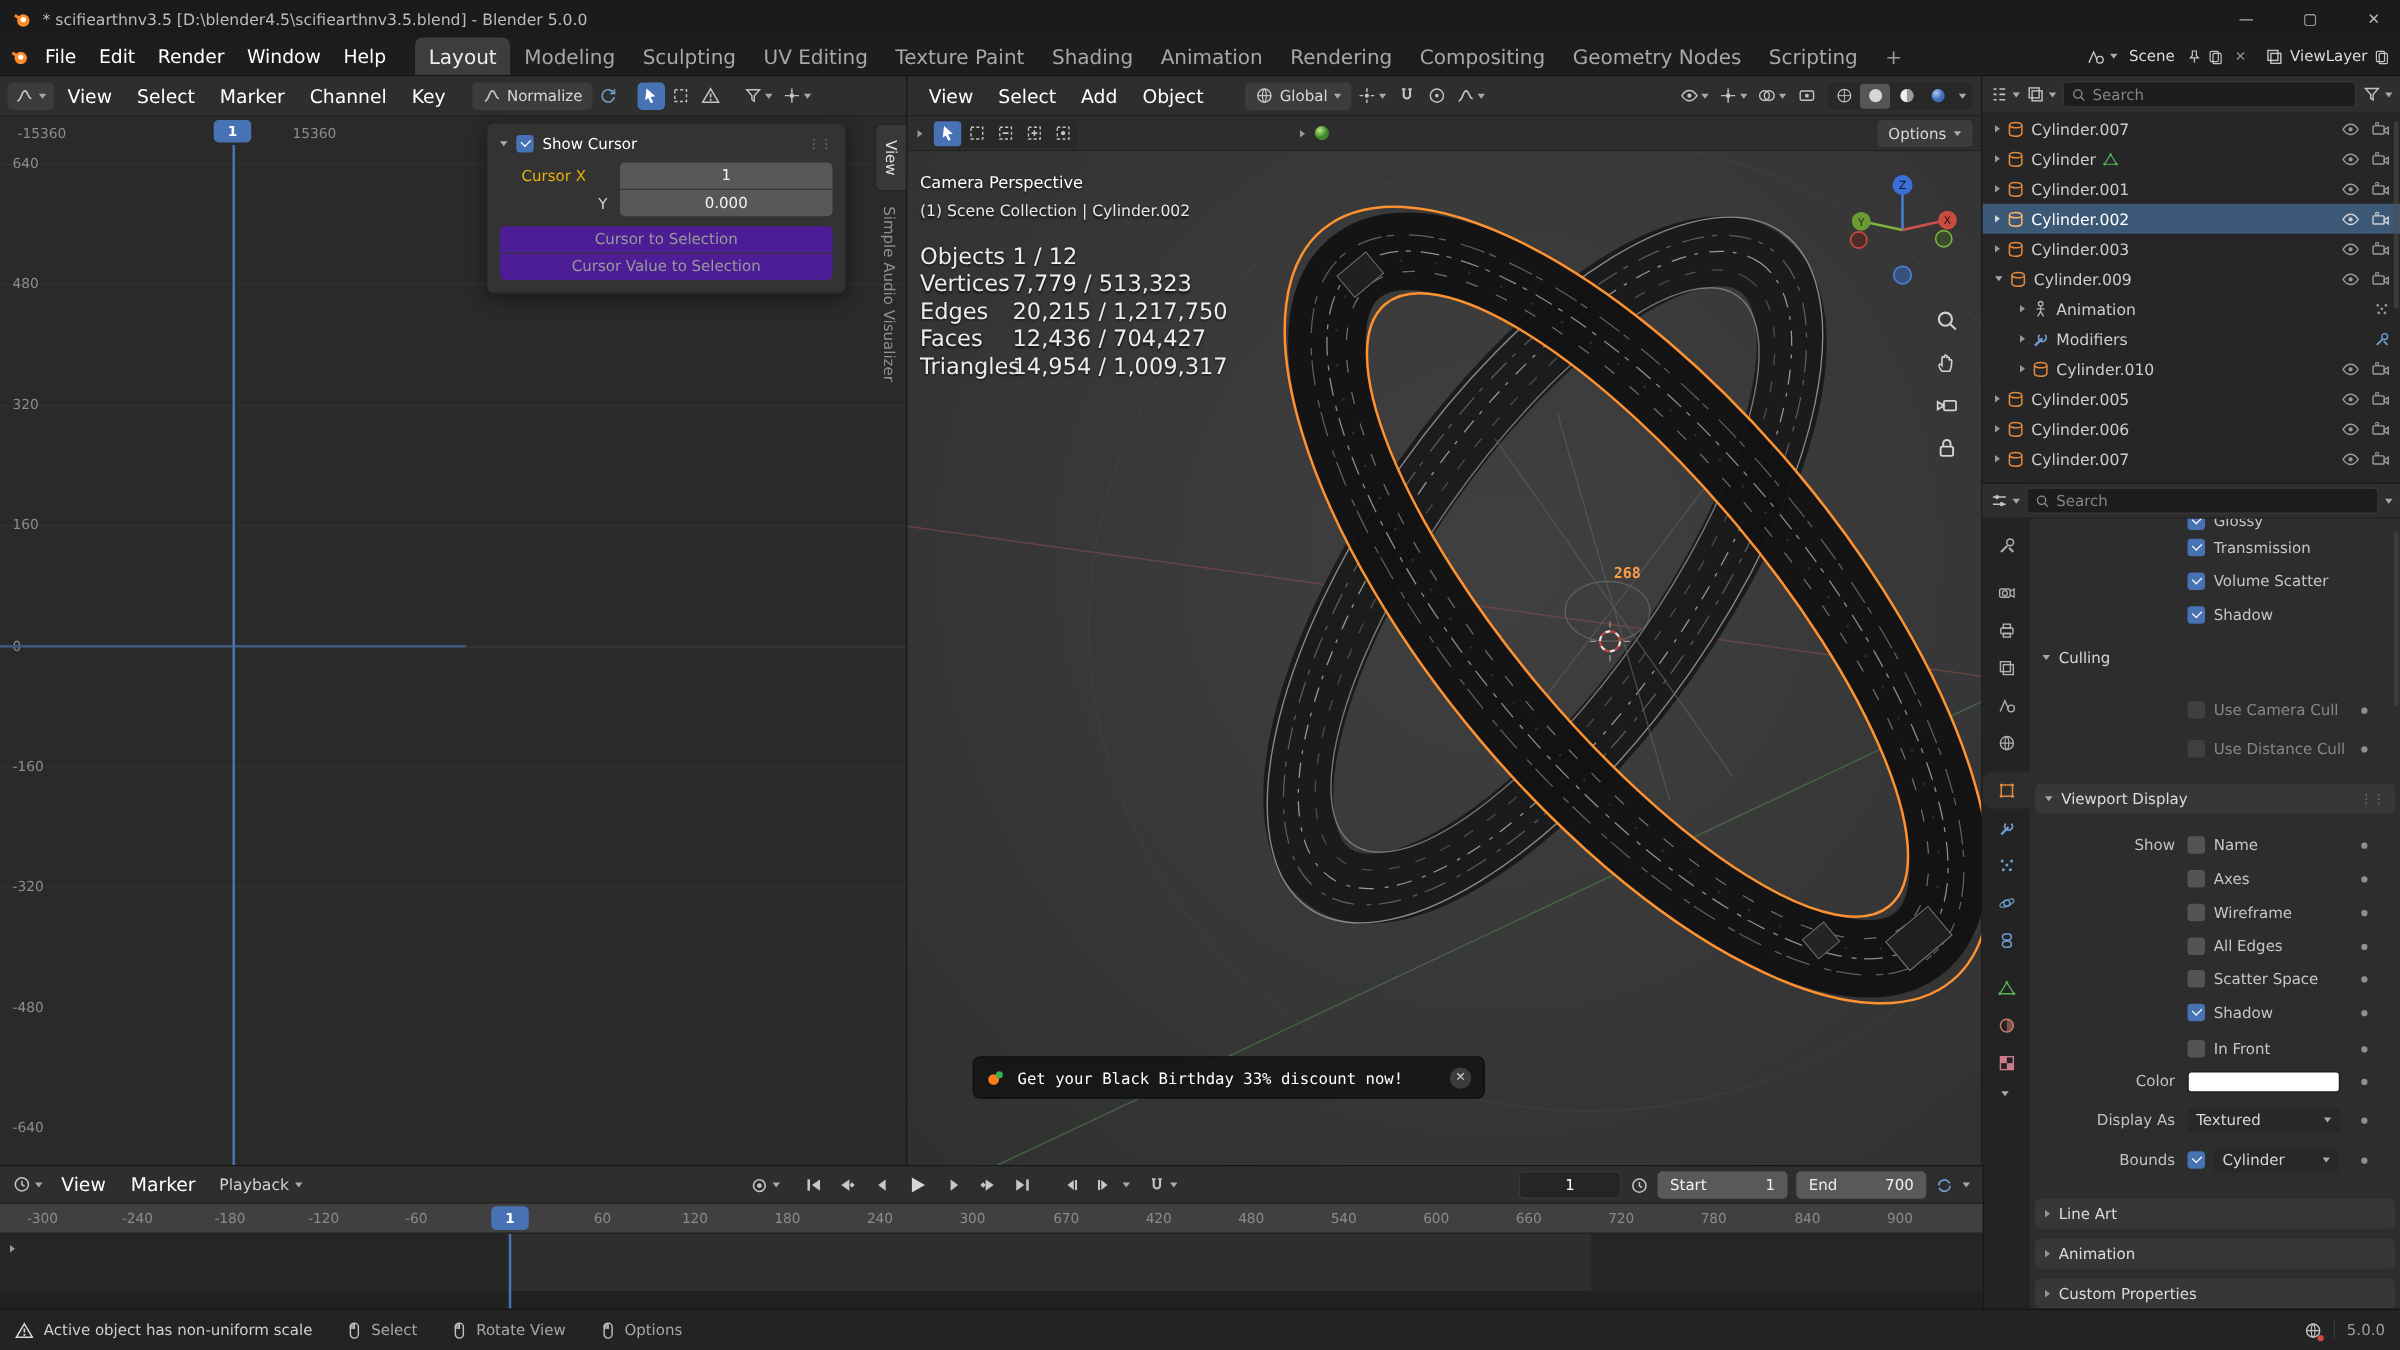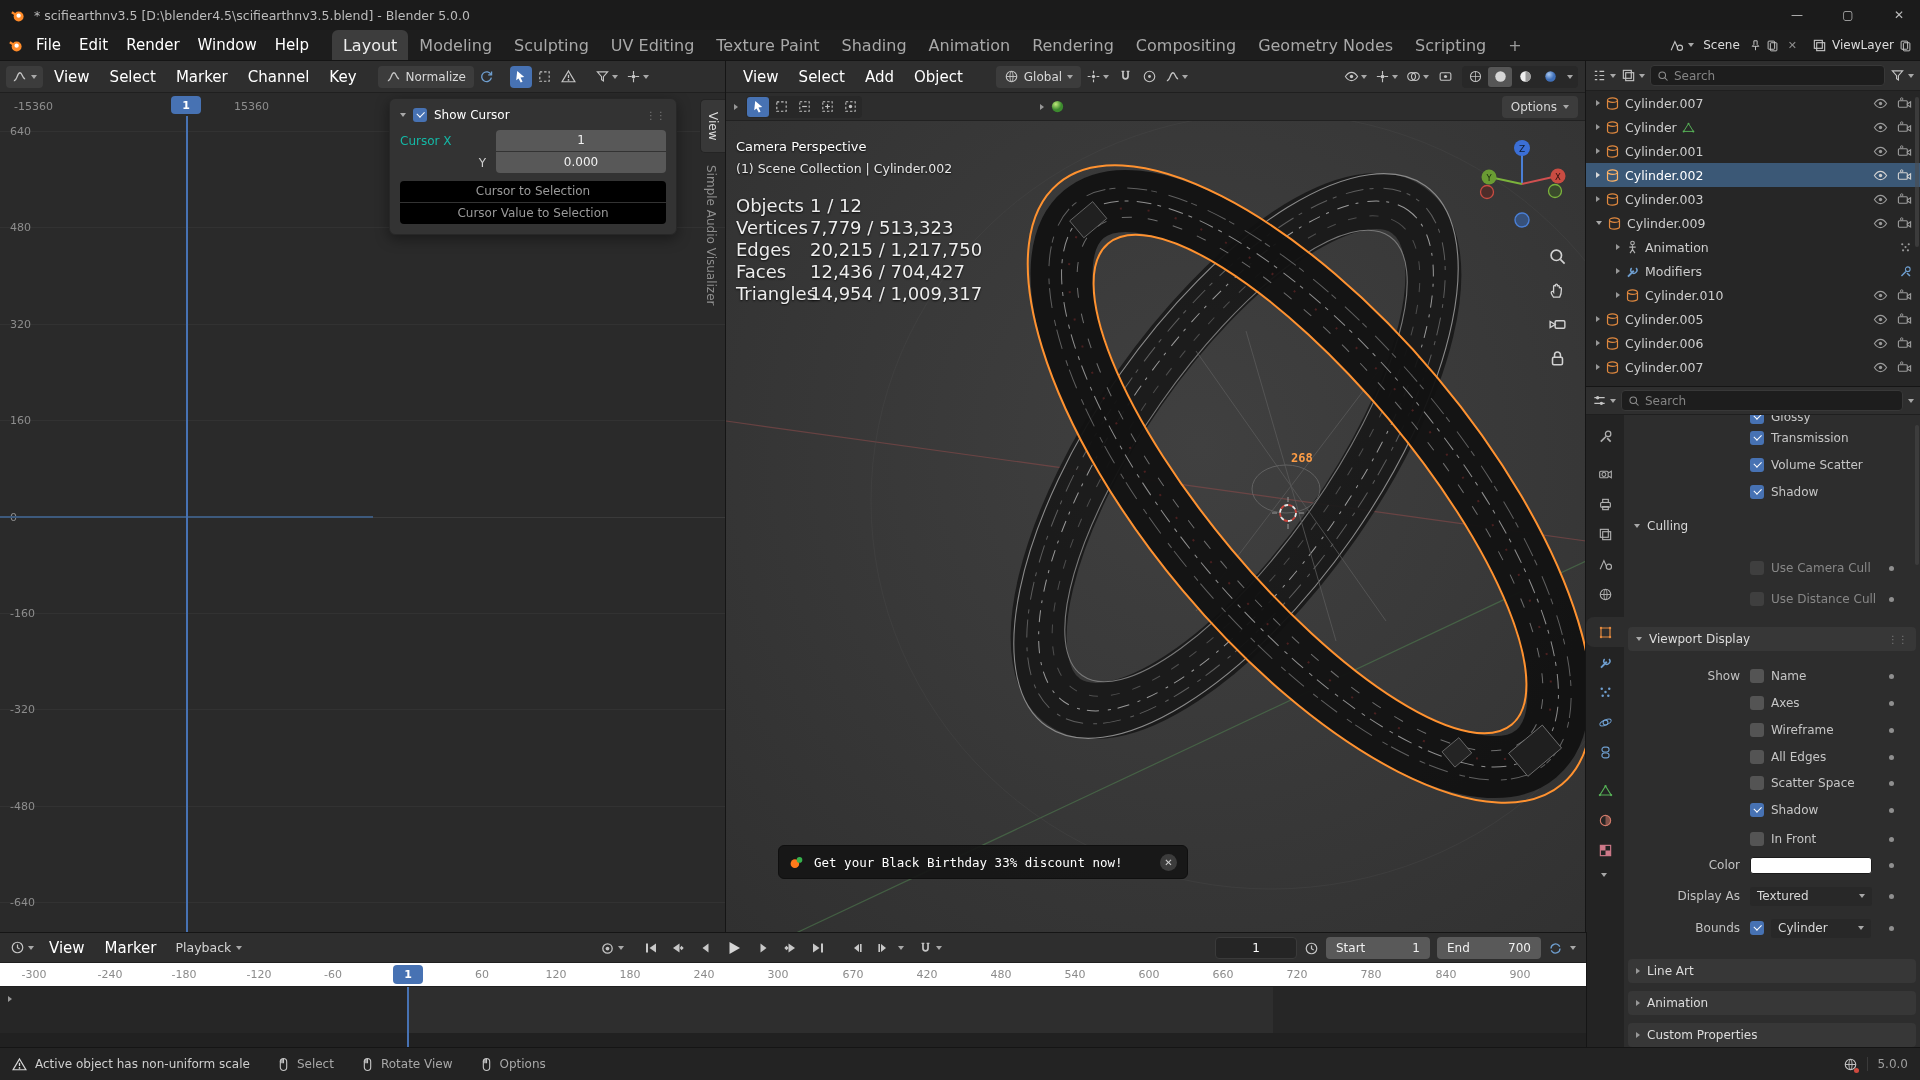--- a/index.html
+++ b/index.html
@@ -19,21 +19,21 @@
 .tri-d{width:0;height:0;border-left:3.5px solid transparent;border-right:3.5px solid transparent;border-top:4.5px solid #a8a8a8;flex:none}
 .tri-r{width:0;height:0;border-top:3.5px solid transparent;border-bottom:3.5px solid transparent;border-left:4.5px solid #989898;flex:none}
 .cb{width:14px;height:14px;border-radius:3px;background:#545454;flex:none;position:relative}
 .cb.on{background:#4772b3}
 .cb.on::after{content:"";position:absolute;left:3.5px;top:3px;width:6px;height:3.5px;border-left:1.8px solid #fff;border-bottom:1.8px solid #fff;transform:rotate(-45deg)}
 .cb.dis{background:#3f3f3f}
 .wbtn{width:42px;height:30px;display:flex;align-items:center;justify-content:center;color:#bdbdbd;font-size:12px}
 .wtab{height:31px;display:flex;align-items:center;padding:0 11px;color:#a8a8a8;font-size:16px;white-space:nowrap}
 .wtab.active{background:#3d3d3d;color:#ededed;border-radius:6px 6px 0 0}
 .field{background:#585858;color:#f2f2f2;text-align:center}
-.btn{background:#000000;color:#9a9a9a;text-align:center}
+.btn{background:#4c1d95;color:#9a9a9a;text-align:center}
 .ylab{position:absolute;left:10px;transform:translateY(-50%);color:#8d8d8d;font-size:11px}
 .gline{position:absolute;left:0;right:0;height:1px;background:#323232}
 .orow{height:24px;display:flex;align-items:center;padding:0 8px 0 10px;gap:5px}
 .orow.child{padding-left:30px}
 .orow.sel{background:#3b5876}
 .oname{font-size:12.5px;color:#cdcdcd;white-space:nowrap}
 .orow.sel .oname{color:#fff}
 .trail{margin-left:auto;display:flex;gap:9px;align-items:center}
 .prow{position:absolute;left:0;right:0;height:22px;display:flex;align-items:center}
 .plabel{width:126px;text-align:right;padding-right:10px;color:#c2c2c2;flex:none;white-space:nowrap}
@@ -405,21 +405,21 @@
 
       <div class="abs" style="left:389px;top:5px;width:288px;background:#333333;border:1px solid #272727;border-radius:6px;padding:4px 10px 10px;box-shadow:0 4px 14px rgba(0,0,0,.4)">
         <div class="flex" style="height:24px;gap:7px">
           <span class="tri-d"></span>
           <span class="cb on"></span>
           <span style="color:#ffffff">Show Cursor</span>
           <span class="grow"></span>
           <span style="color:#787878;font-size:10px">⋮⋮</span>
         </div>
         <div class="flex" style="margin-top:3px">
-          <div style="width:96px;text-align:left;padding-right:10px;color:#14b8a6">Cursor X</div>
+          <div style="width:96px;text-align:center;padding-right:10px;color:#eab308">Cursor X</div>
           <div class="field grow" style="height:21px;line-height:21px;border-radius:4px 4px 0 0">1</div>
         </div>
         <div class="flex" style="margin-top:1px">
           <div style="width:96px;text-align:right;padding-right:10px;color:#cfcfcf">Y</div>
           <div class="field grow" style="height:21px;line-height:21px;border-radius:0 0 4px 4px">0.000</div>
         </div>
         <div class="btn" style="height:21px;line-height:21px;margin-top:8px;border-radius:4px 4px 0 0">Cursor to Selection</div>
         <div class="btn" style="height:21px;line-height:21px;margin-top:1px;border-radius:0 0 4px 4px">Cursor Value to Selection</div>
       </div>
 
@@ -1195,21 +1195,21 @@
           <span>End</span>
           <span>700</span>
         </div>
         <svg class="i" style="color:#6f9fd0">
             <use href="#i-sync"></use>
           </svg>
         <span class="tri-d"></span>
       </div>
     </div>
 
-    <div class="abs" style="left:0;top:30px;width:100%;height:24px;background:#ffffff;border-bottom:1px solid #1f1f1f">
+    <div class="abs" style="left:0;top:30px;width:100%;height:24px;background:#404040;border-bottom:1px solid #1f1f1f">
       <span class="tick" style="left:34px">-300</span>
       <span class="tick" style="left:110px">-240</span>
       <span class="tick" style="left:184px">-180</span>
       <span class="tick" style="left:259px">-120</span>
       <span class="tick" style="left:333px">-60</span>
       <span class="tick" style="left:482px">60</span>
       <span class="tick" style="left:556px">120</span>
       <span class="tick" style="left:630px">180</span>
       <span class="tick" style="left:704px">240</span>
       <span class="tick" style="left:778px">300</span>

